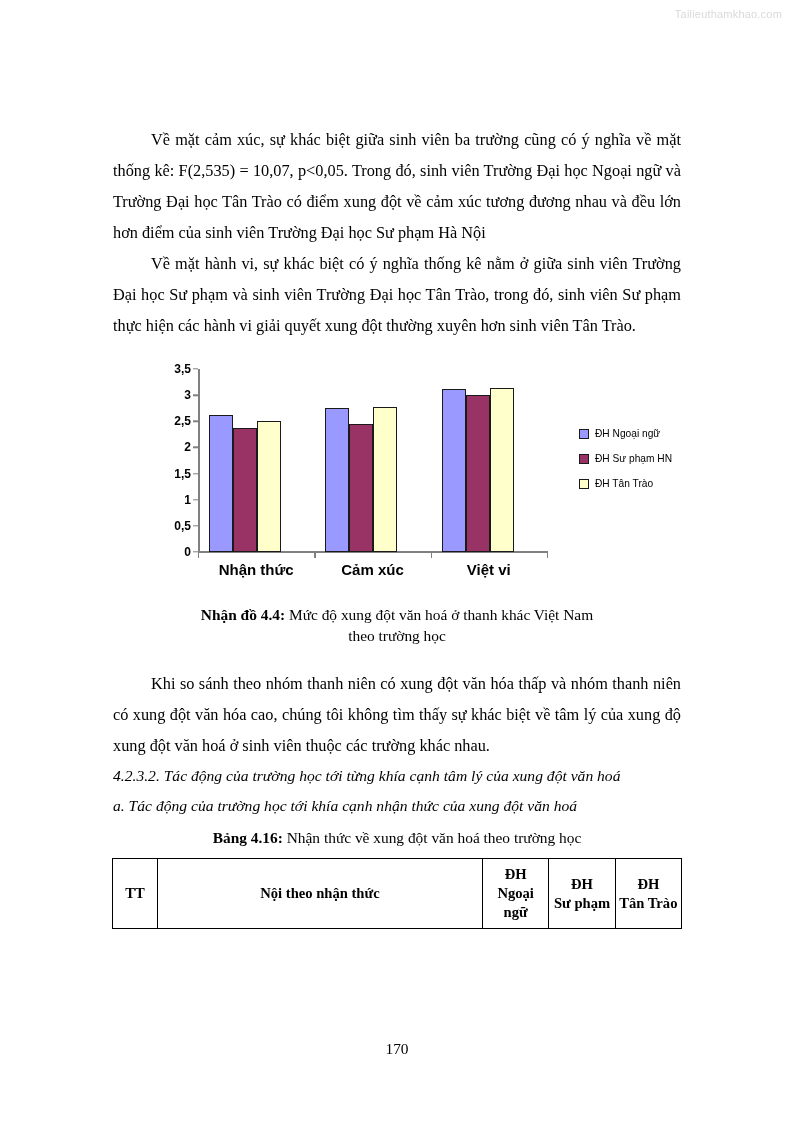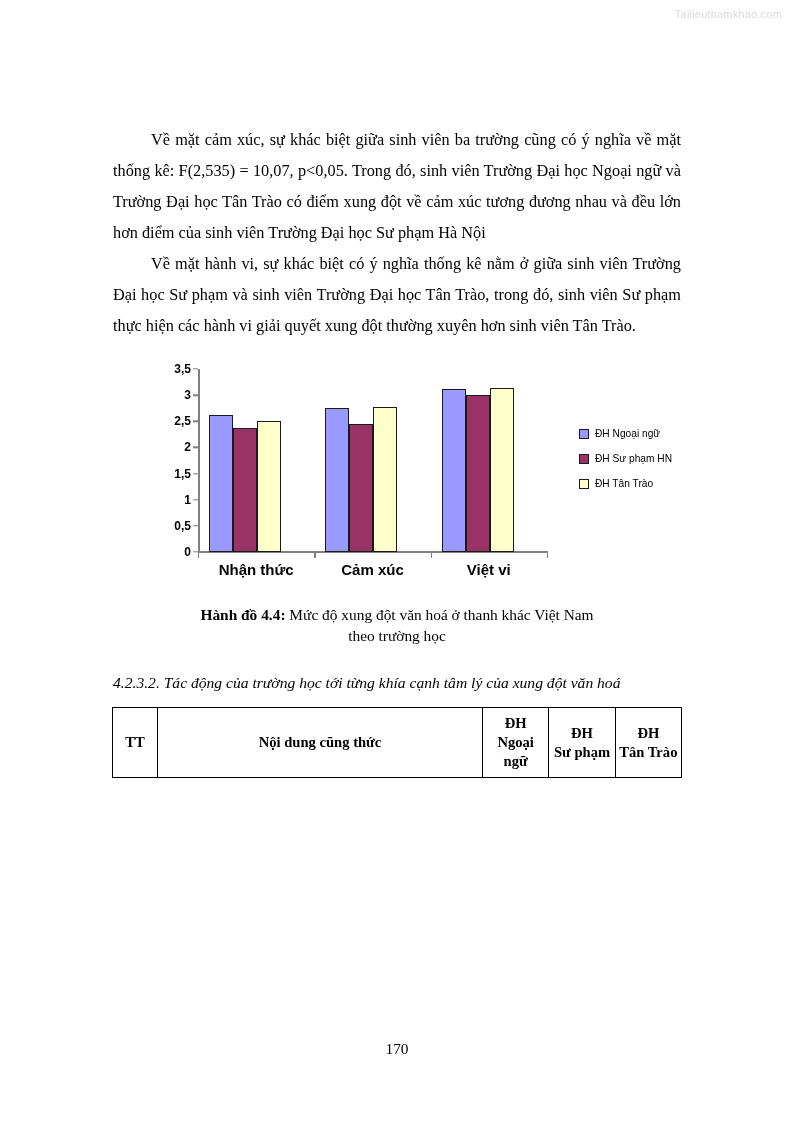--- a/index.html
+++ b/index.html
@@ -305,38 +305,43 @@
           <span class="legend-text">ĐH Sư phạm HN</span>
         </div>
         <div class="legend-row">
           <span class="legend-swatch" style="background: rgb(255, 255, 204);"></span>
           <span class="legend-text">ĐH Tân Trào</span>
         </div>
       </div>
   </div>
 
   <div class="caption">
-    <b>Hành đồ 4.4:</b><span> Mức độ xung đột văn hoá ở thanh khác Việt Nam</span><br>
+    <b>Nhận đồ 4.4:</b><span> Mức độ xung đột văn hoá ở thanh khác Việt Nam</span><br>
     <span>theo trường học</span>
   </div>
 
   <div style="height:22px"></div>
 
+  <p class="body">Khi so sánh theo nhóm thanh niên có xung đột văn hóa thấp và nhóm thanh niên có xung đột văn hóa cao, chúng tôi không tìm thấy sự khác biệt về tâm lý của xung độ xung đột văn hoá ở sinh viên thuộc các trường khác nhau.</p>
 
   <p class="ital">4.2.3.2. Tác động của trường học tới từng khía cạnh tâm lý của xung đột văn hoá</p>
-
+  <p class="ital">a. Tác động của trường học tới khía cạnh nhận thức của xung đột văn hoá</p>
+
+  <div class="table-caption">
+    <b>Bảng 4.16:</b><span> Nhận thức về xung đột văn hoá theo trường học</span>
+  </div>
 
   <table class="data">
     <thead>
       <tr>
           <th class="c-tt">
             <div>TT</div>
           </th>
           <th class="c-noidung">
-            <div>Nội dung cũng thức</div>
+            <div>Nội theo nhận thức</div>
           </th>
           <th class="c-u">
             <div>ĐH</div>
             <div>Ngoại ngữ</div>
           </th>
           <th class="c-u">
             <div>ĐH</div>
             <div>Sư phạm</div>
           </th>
           <th class="c-u">

